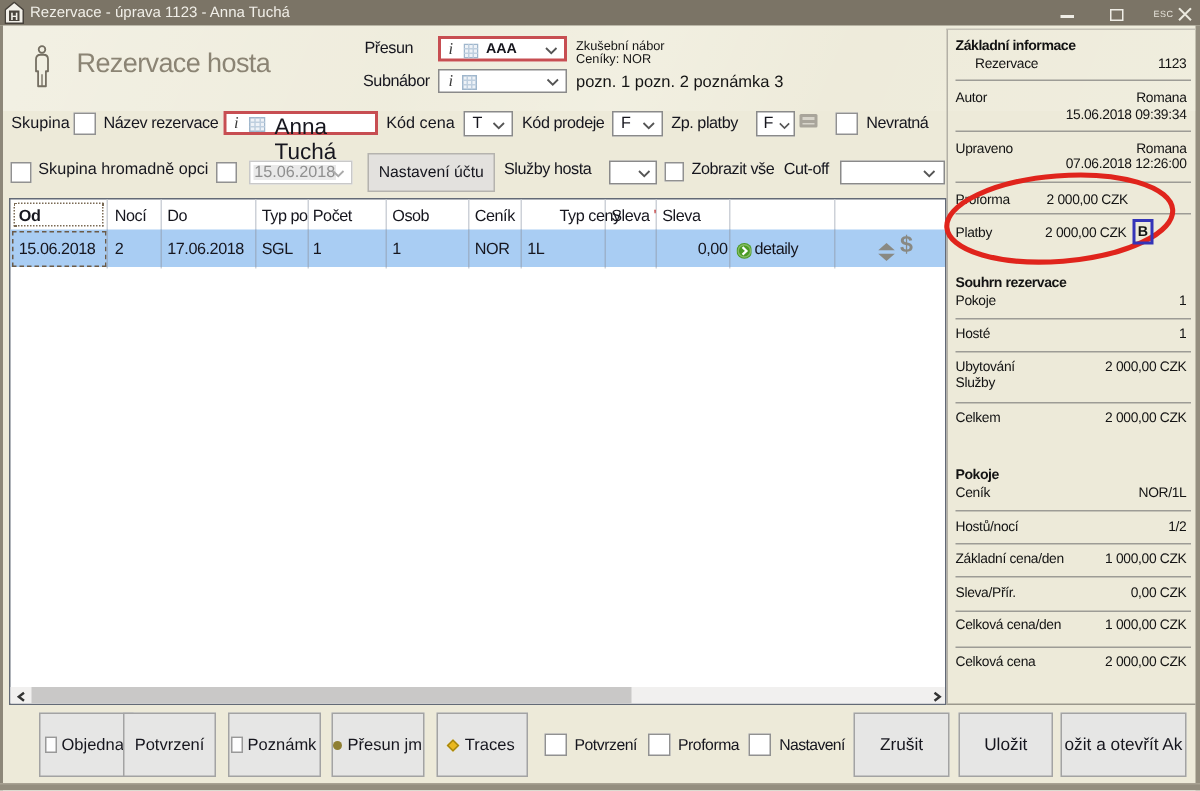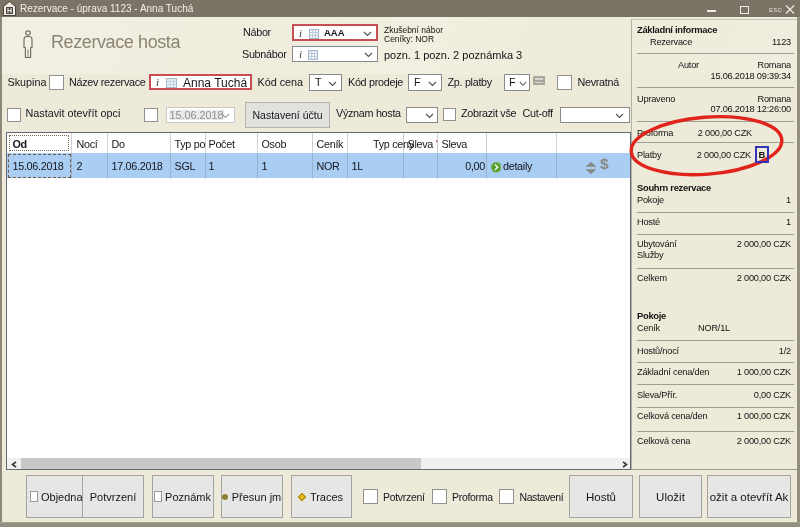--- a/index.html
+++ b/index.html
@@ -42,21 +42,21 @@
 
 <div class="abs" style="left:21.5px;top:29.5px;">
 <svg width="13" height="29" viewBox="0 0 13 29">
       <circle cx="6" cy="3" r="2.2" fill="none" stroke="#756f62" stroke-width="1.2"></circle>
       <path d="M2 17.5 L2 9.5 Q2 6.5 5 6.5 L7 6.5 Q10 6.5 10 9.5 L10 17.5 L8.6 17.5 L8.6 27.5 L3.4 27.5 L3.4 17.5 Z" fill="none" stroke="#756f62" stroke-width="1.2" stroke-linejoin="round"></path>
       <path d="M6 19.5 L6 27.5" stroke="#756f62" stroke-width="0.9"></path>
     </svg>
 </div>
 <div class="abs" style="left:51px;top:32px;font-size:18px;letter-spacing:-0.4px;color:#8b8474;">Rezervace hosta</div>
 
-<div class="lbl" style="left:243px;top:26px;">Nábor</div>
+<div class="lbl" style="left:243px;top:26px;">Přesun</div>
 <div class="lbl" style="left:242px;top:47.5px;">Subnábor</div>
 <div class="abs" style="left:384px;top:25.7px;font-size:8.5px;color:#141414;line-height:9.4px;">Zkušební nábor<br>Ceníky: NOR</div>
 <div class="abs" style="left:384px;top:48.6px;font-size:11px;color:#141414;">pozn. 1 pozn. 2 poznámka 3</div>
 <div class="combo" style="left:292px;top:24.4px;width:86px;height:16.5px;border:2px solid #c74e52;">
   <span class="ico-i" style="left:5px;top:0.5px;">i</span>
   <svg style="position:absolute;left:15px;top:2.5px;" width="10" height="10" viewBox="0 0 10 10">
       <rect x="0.5" y="0.5" width="9" height="9" fill="#eef2f7" stroke="#9fb6cc"></rect>
       <path d="M3.5 0.5 V9.5 M6.5 0.5 V9.5 M0.5 3.5 H9.5 M0.5 6.5 H9.5" stroke="#bfcfdf" stroke-width="1" fill="none"></path>
     </svg>
   <span style="position:absolute;left:30px;top:1px;font-size:9.5px;font-weight:bold;color:#15151d;">AAA</span>
@@ -77,21 +77,21 @@
 
 <div class="lbl" style="left:7.5px;top:75.5px;letter-spacing:0;">Skupina</div>
 <div class="cb" style="left:49px;top:75px;width:15px;height:15px;"></div>
 <div class="lbl" style="left:69px;top:75.5px;">Název rezervace</div>
 <div class="combo" style="left:149px;top:74px;width:103px;height:15.5px;border:2px solid #c74e52;">
   <span class="ico-i" style="left:5px;top:0px;">i</span>
   <svg style="position:absolute;left:15px;top:2px;" width="11" height="10" viewBox="0 0 11 10">
       <rect x="0.5" y="0.5" width="10" height="9" fill="#eef2f7" stroke="#9fb6cc"></rect>
       <path d="M4 0.5 V9.5 M7.5 0.5 V9.5 M0.5 3.5 H10.5 M0.5 6.5 H10.5" stroke="#bfcfdf" stroke-width="1" fill="none"></path>
     </svg>
-  <span style="position:absolute;left:32px;top:0px;font-size:12px;color:#16161e;">Anna Tuchá</span>
+  <span style="position:absolute;left:32px;top:0px;font-size:15px;color:#16161e;">Anna Tuchá</span>
 </div>
 <div class="lbl" style="left:257.5px;top:75.5px;letter-spacing:0;">Kód cena</div>
 <div class="combo" style="left:309px;top:74px;width:33px;height:16.5px;">
   <span style="position:absolute;left:5px;top:1px;font-size:10.8px;color:#16161e;">T</span>
   <svg style="position:absolute;right:4px;top:5.5px;" width="9" height="6" viewBox="0 0 9 6">
       <path d="M1 1 L4.5 4.5 L8 1" stroke="#555" stroke-width="1.2" fill="none"></path>
     </svg>
 </div>
 <div class="lbl" style="left:348px;top:75.5px;">Kód prodeje</div>
 <div class="combo" style="left:408px;top:74px;width:34px;height:16.5px;">
@@ -108,31 +108,31 @@
     </svg>
 </div>
 <div class="abs" style="left:533px;top:76px;width:11.5px;height:9px;background:#a9a59b;border-radius:1px;">
     <div style="position:absolute;left:1.5px;top:2px;width:8.5px;height:1.5px;background:#d8d5cb;"></div>
     <div style="position:absolute;left:1.5px;top:5.5px;width:8.5px;height:1.5px;background:#d8d5cb;"></div>
   </div>
 <div class="cb" style="left:557px;top:75px;width:14.5px;height:14.5px;"></div>
 <div class="lbl" style="left:577.5px;top:75.5px;">Nevratná</div>
 
 <div class="cb" style="left:7px;top:108px;width:14px;height:14px;"></div>
-<div class="lbl" style="left:25.5px;top:107px;letter-spacing:0;">Nastavit otevřít opci</div>
+<div class="lbl" style="left:25.5px;top:107px;letter-spacing:0;">Skupina hromadně opci</div>
 <div class="cb" style="left:144px;top:108px;width:14px;height:14px;"></div>
 <div class="abs" style="left:165.5px;top:106.5px;width:69px;height:16px;background:#fff;border:1px solid #c9c9c9;">
   <div style="position:absolute;left:2px;top:2px;width:55px;height:10px;background:#e9e9e9;"></div>
   <span style="position:absolute;left:3px;top:1px;font-size:10.8px;color:#8f8f8f;">15.06.2018</span>
   <svg style="position:absolute;right:4px;top:5px;" width="9" height="6" viewBox="0 0 9 6">
       <path d="M1 1 L4.5 4.5 L8 1" stroke="#aaa" stroke-width="1.2" fill="none"></path>
     </svg>
 </div>
 <div class="abs" style="left:245px;top:101.5px;width:85px;height:26.5px;background:#e3e1de;border:1px solid #b5b3ae;font-size:10.5px;color:#16161e;text-align:center;line-height:24.5px;">Nastavení účtu</div>
-<div class="lbl" style="left:336px;top:107px;">Význam hosta</div>
+<div class="lbl" style="left:336px;top:107px;">Služby hosta</div>
 <div class="combo" style="left:406px;top:107px;width:32px;height:15.5px;">
   <svg style="position:absolute;right:3px;top:5px;" width="9" height="6" viewBox="0 0 9 6">
       <path d="M1 1 L4.5 4.5 L8 1" stroke="#555" stroke-width="1.2" fill="none"></path>
     </svg>
 </div>
 <div class="cb" style="left:443px;top:108px;width:13px;height:13px;"></div>
 <div class="lbl" style="left:461px;top:107px;">Zobrazit vše</div>
 <div class="lbl" style="left:522.5px;top:107px;">Cut-off</div>
 <div class="combo" style="left:559.5px;top:106.5px;width:70px;height:16px;">
   <svg style="position:absolute;right:5px;top:5px;" width="9" height="6" viewBox="0 0 9 6">
@@ -210,21 +210,21 @@
         <path d="M1 0.8 L4.5 3.5 L1 6.2" stroke="#333" stroke-width="1.6" fill="none"></path>
       </svg>
   </div>
 </div>
 
 <div class="abs" style="left:631px;top:19px;width:166px;height:451px;border-left:1px solid #b3b0a6;border-top:1px solid #c4c1b6;border-bottom:1px solid #9b988d;"></div>
 <div class="rlabel" style="top:24.5px;font-weight:bold;letter-spacing:-0.3px;font-size:9.4px;">Základní informace</div>
 <div class="rlabel" style="top:36.5px;padding-left:13px;">Rezervace</div>
 <div class="rval" style="top:36.5px;">1123</div>
 <div class="sep" style="top:53px;"></div>
-<div class="rlabel" style="top:60px;margin-left:41px;">Autor</div>
+<div class="rlabel" style="top:60px;">Autor</div>
 <div class="rval" style="top:60px;">Romana</div>
 <div class="rval" style="top:70.5px;">15.06.2018 09:39:34</div>
 <div class="sep" style="top:87px;"></div>
 <div class="rlabel" style="top:94px;">Upraveno</div>
 <div class="rval" style="top:94px;">Romana</div>
 <div class="rval" style="top:103.5px;">07.06.2018 12:26:00</div>
 <div class="sep" style="top:121px;"></div>
 <div class="rlabel" style="top:127.5px;">Proforma</div>
 <div class="rval" style="top:127.5px;width:115px;">2 000,00 CZK</div>
 <div class="sep" style="top:142px;"></div>
@@ -238,21 +238,21 @@
 <div class="rval" style="top:216.5px;">1</div>
 <div class="sep" style="top:233.5px;"></div>
 <div class="rlabel" style="top:239px;">Ubytování</div>
 <div class="rval" style="top:239px;">2 000,00 CZK</div>
 <div class="rlabel" style="top:249.5px;">Služby</div>
 <div class="sep" style="top:267.5px;"></div>
 <div class="rlabel" style="top:273px;">Celkem</div>
 <div class="rval" style="top:273px;">2 000,00 CZK</div>
 <div class="rlabel" style="top:311px;font-weight:bold;letter-spacing:-0.3px;font-size:9.4px;">Pokoje</div>
 <div class="rlabel" style="top:322.5px;">Ceník</div>
-<div class="rval" style="top:322.5px;text-align:center;">NOR/1L</div>
+<div class="rval" style="top:322.5px;">NOR/1L</div>
 <div class="sep" style="top:340px;"></div>
 <div class="rlabel" style="top:345.5px;">Hostů/nocí</div>
 <div class="rval" style="top:345.5px;">1/2</div>
 <div class="sep" style="top:362px;"></div>
 <div class="rlabel" style="top:367px;">Základní cena/den</div>
 <div class="rval" style="top:367px;">1 000,00 CZK</div>
 <div class="sep" style="top:384px;"></div>
 <div class="rlabel" style="top:389.5px;">Sleva/Přír.</div>
 <div class="rval" style="top:389.5px;">0,00 CZK</div>
 <div class="sep" style="top:406.5px;"></div>
@@ -271,15 +271,15 @@
 <div class="bbtn" style="left:82px;width:62px;">Potvrzení</div>
 <div class="bbtn" style="left:151.5px;width:62px;"><span style="display:inline-block;width:8px;height:11px;background:#fdfdfd;border:1px solid #999;margin-right:3px;"></span>Poznámk</div>
 <div class="bbtn" style="left:220.5px;width:62px;"><span style="display:inline-block;width:6px;height:6px;background:#8f7f33;border-radius:50%;margin-right:4px;"></span>Přesun jm</div>
 <div class="bbtn" style="left:290.5px;width:61px;"><span style="display:inline-block;width:6px;height:6px;background:#eab81e;border:1px solid #a8880e;transform:rotate(45deg);margin-right:5px;"></span>Traces</div>
 <div class="cb" style="left:363px;top:489px;width:15px;height:15px;"></div>
 <div class="lbl" style="left:383px;top:490.5px;font-size:10.5px;letter-spacing:-0.3px;">Potvrzení</div>
 <div class="cb" style="left:431.5px;top:489px;width:15px;height:15px;"></div>
 <div class="lbl" style="left:452px;top:490.5px;font-size:10.5px;letter-spacing:-0.3px;">Proforma</div>
 <div class="cb" style="left:499px;top:489px;width:15px;height:15px;"></div>
 <div class="lbl" style="left:519.5px;top:490.5px;font-size:10.5px;letter-spacing:-0.4px;">Nastavení</div>
-<div class="bbtn" style="left:569px;width:64px;font-size:11.5px;">Hostů</div>
+<div class="bbtn" style="left:569px;width:64px;font-size:11.5px;">Zrušit</div>
 <div class="bbtn" style="left:639px;width:63px;font-size:11.5px;">Uložit</div>
 <div class="bbtn" style="left:707px;width:84px;overflow:hidden;font-size:11.5px;">ožit a otevřít Ak</div>
 
 </body></html>

